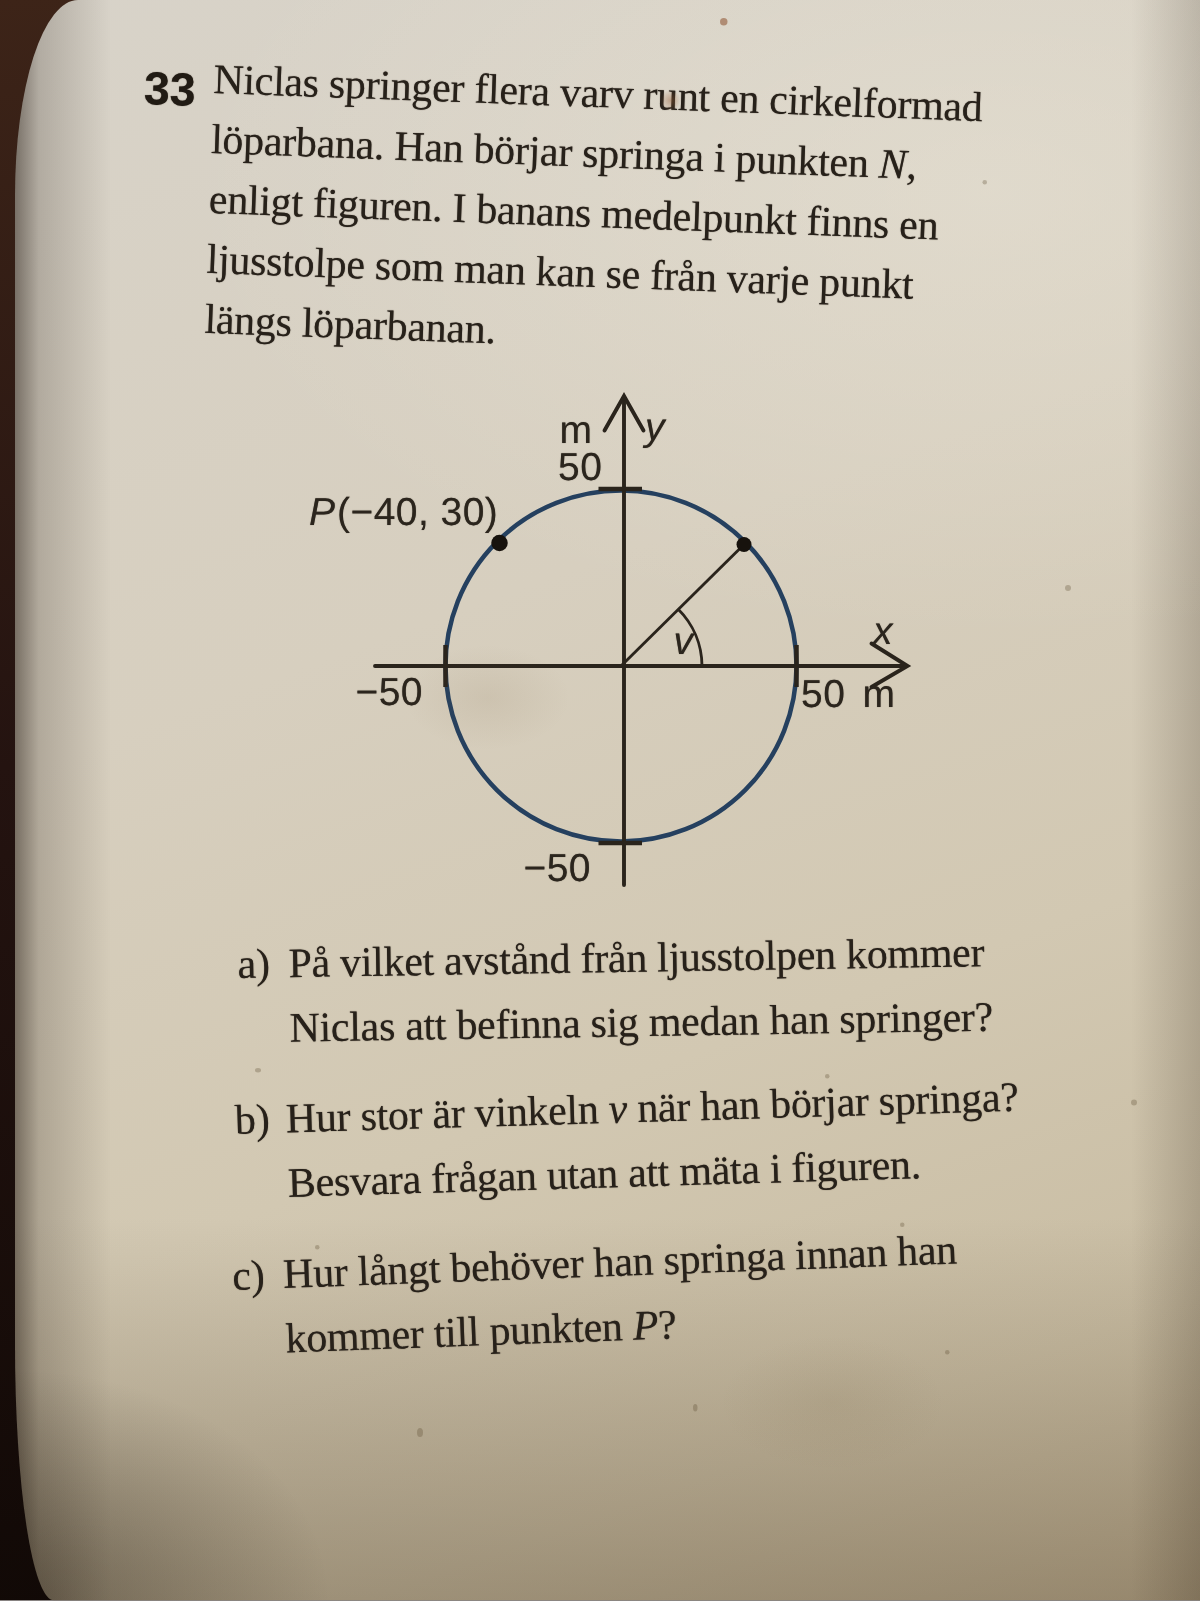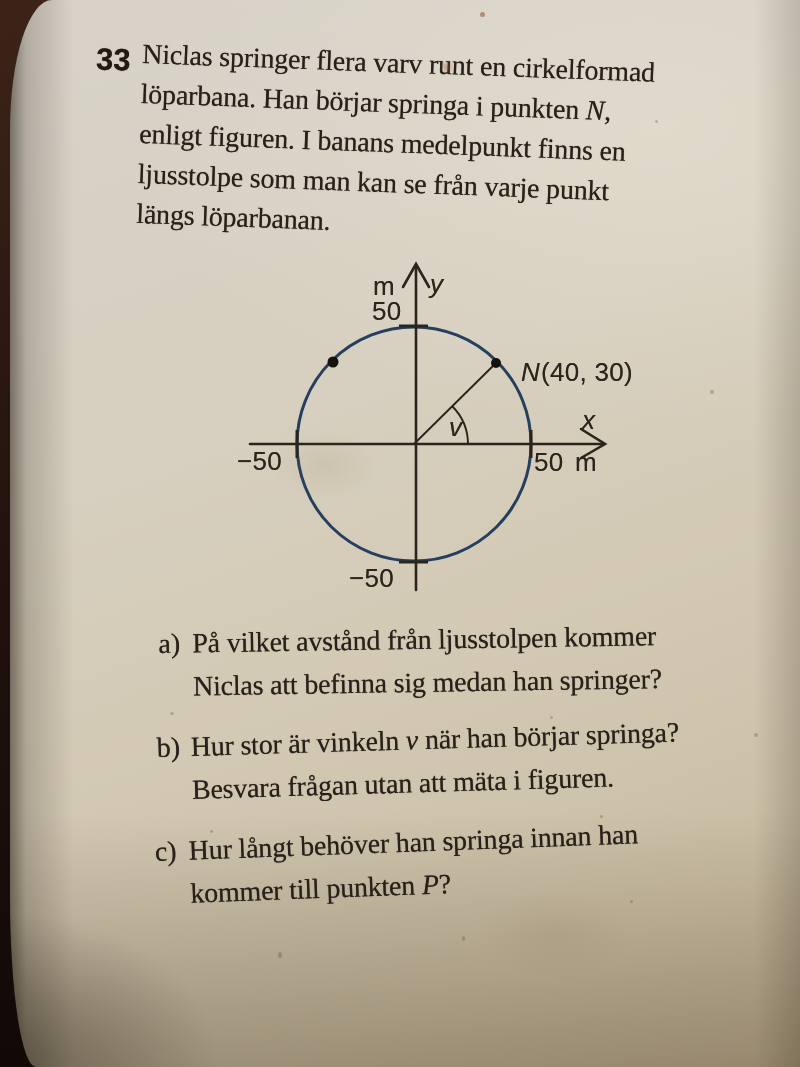--- a/index.html
+++ b/index.html
@@ -87,21 +87,21 @@
       <line class="tick" x1="389" y1="73" x2="418" y2="73"></line>
       <line class="tick" x1="389" y1="309" x2="418" y2="309"></line>
       <line class="thin" x1="404" y1="191" x2="486" y2="110"></line>
       <path class="thin" d="M 458 191 A 54 54 0 0 0 442 153"></path>
       <circle class="dot" cx="323" cy="109" r="5.5"></circle>
       <circle class="dot" cx="486" cy="110" r="5"></circle>
     </svg>
     <div class="flabel" style="left:363px;top:18px">m</div>
     <div class="flabel" style="left:362px;top:43px">50</div>
     <div class="flabel" style="left:420px;top:16px"><i>y</i></div>
-    <div class="flabel" style="left:511px;top:104px"><i>N</i>(40, 30)</div>
+    <div class="flabel" style="left:196px;top:73px"><i>P</i>(−40, 30)</div>
     <div class="flabel" style="left:227px;top:193px">−50</div>
     <div class="flabel" style="left:524px;top:194px">50</div>
     <div class="flabel" style="left:565px;top:194px">m</div>
     <div class="flabel" style="left:572px;top:152px"><i>x</i></div>
     <div class="flabel" style="left:439px;top:159px"><i>v</i></div>
     <div class="flabel" style="left:339px;top:310px">−50</div>
   </div>
 
   <div class="question qa">
     <span class="qlabel">a)</span>

